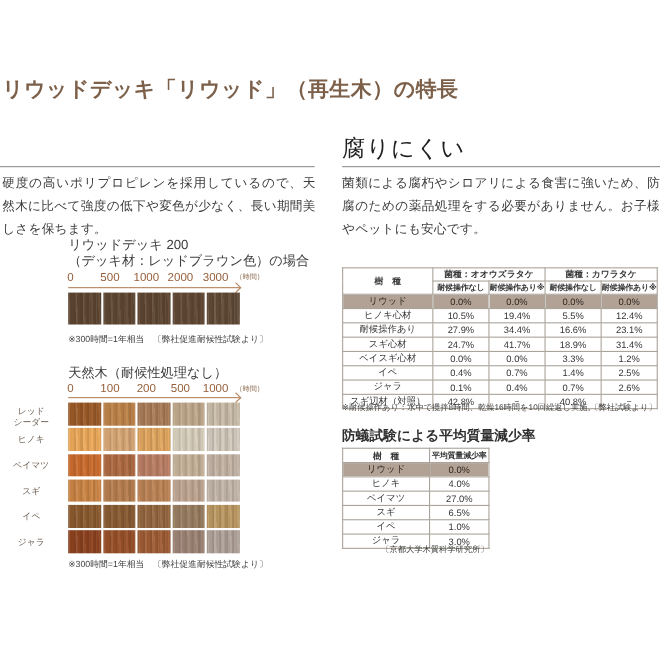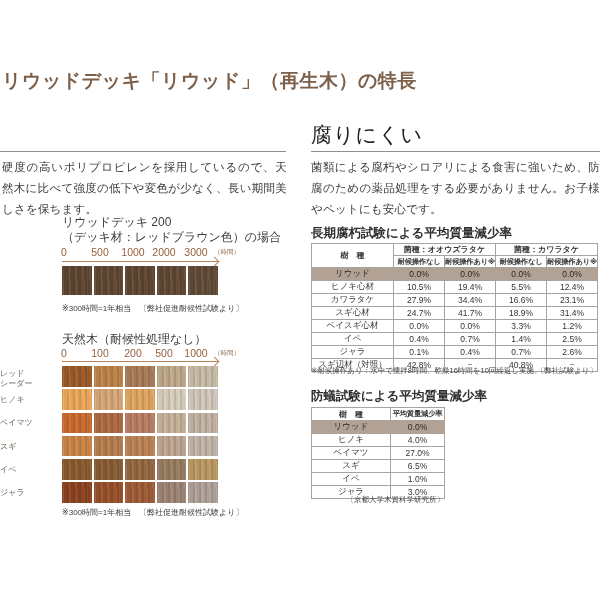--- a/index.html
+++ b/index.html
@@ -39,21 +39,21 @@
   .swatch-row { position:absolute; display:flex; gap:2px; }
   .wood {
     width:29.5px; background-image:
       repeating-linear-gradient(90deg, rgba(60,30,10,0.12) 0 1px, rgba(255,255,255,0.06) 1px 2px, rgba(0,0,0,0) 2px 5px, rgba(40,20,5,0.08) 5px 6px),
       repeating-linear-gradient(88deg, rgba(255,255,255,0.05) 0 2px, rgba(0,0,0,0.04) 2px 7px);
   }
   .rw { height:29px; }
   .nw { height:20.6px; }
   .note { position:absolute; font-size:8px; color:#3c3c3c; white-space:nowrap; }
   .nlabel {
-    position:absolute; left:0; width:57px; text-align:left; font-size:8px;
+    position:absolute; left:0; width:57px; text-align:center; font-size:8px;
     color:#6b5e52; line-height:1.2; white-space:pre-line;
   }
   .nrow { display:flex; gap:2px; margin-bottom:2.7px; }
 
   .tbl-title { font-size:12.5px; font-weight:bold; color:#2f2f2f; white-space:nowrap; }
   table { border-collapse:collapse; table-layout:fixed; background:#fff; }
   .t1 { left:311px; top:243px; width:286px; }
   .t2 { left:311px; top:407px; width:133px; }
   th, td {
     border:1px solid #aaa39b; text-align:center; vertical-align:middle;
@@ -166,21 +166,20 @@
       <div class="wood nw" style="background-color: rgb(140, 66, 31);"></div>
       <div class="wood nw" style="background-color: rgb(152, 80, 41);"></div>
       <div class="wood nw" style="background-color: rgb(158, 92, 53);"></div>
       <div class="wood nw" style="background-color: rgb(157, 132, 118);"></div>
       <div class="wood nw" style="background-color: rgb(176, 162, 155);"></div>
     </div>
   </div>
   <div class="note" style="left:62px; top:507px;">※300時間=1年相当</div>
   <div class="note" style="left:139px; top:507px;">〔弊社促進耐候性試験より〕</div>
 
-  <div class="abs tbl-title" style="left:311px; top:225px;">長期腐朽試験による平均質量減少率</div>
   <table class="t1 abs">
     <colgroup>
         <col style="width:82px">
         <col style="width:51px">
         <col style="width:51px">
         <col style="width:51px">
         <col style="width:51px">
       </colgroup>
     <thead>
       <tr>
@@ -204,21 +203,21 @@
         <td>0.0%</td>
       </tr>
       <tr>
         <td>ヒノキ心材</td>
         <td>10.5%</td>
         <td>19.4%</td>
         <td>5.5%</td>
         <td>12.4%</td>
       </tr>
       <tr>
-        <td>カワラタケ</td>
+        <td>耐候操作あり</td>
         <td>27.9%</td>
         <td>34.4%</td>
         <td>16.6%</td>
         <td>23.1%</td>
       </tr>
       <tr>
         <td>スギ心材</td>
         <td>24.7%</td>
         <td>41.7%</td>
         <td>18.9%</td>

